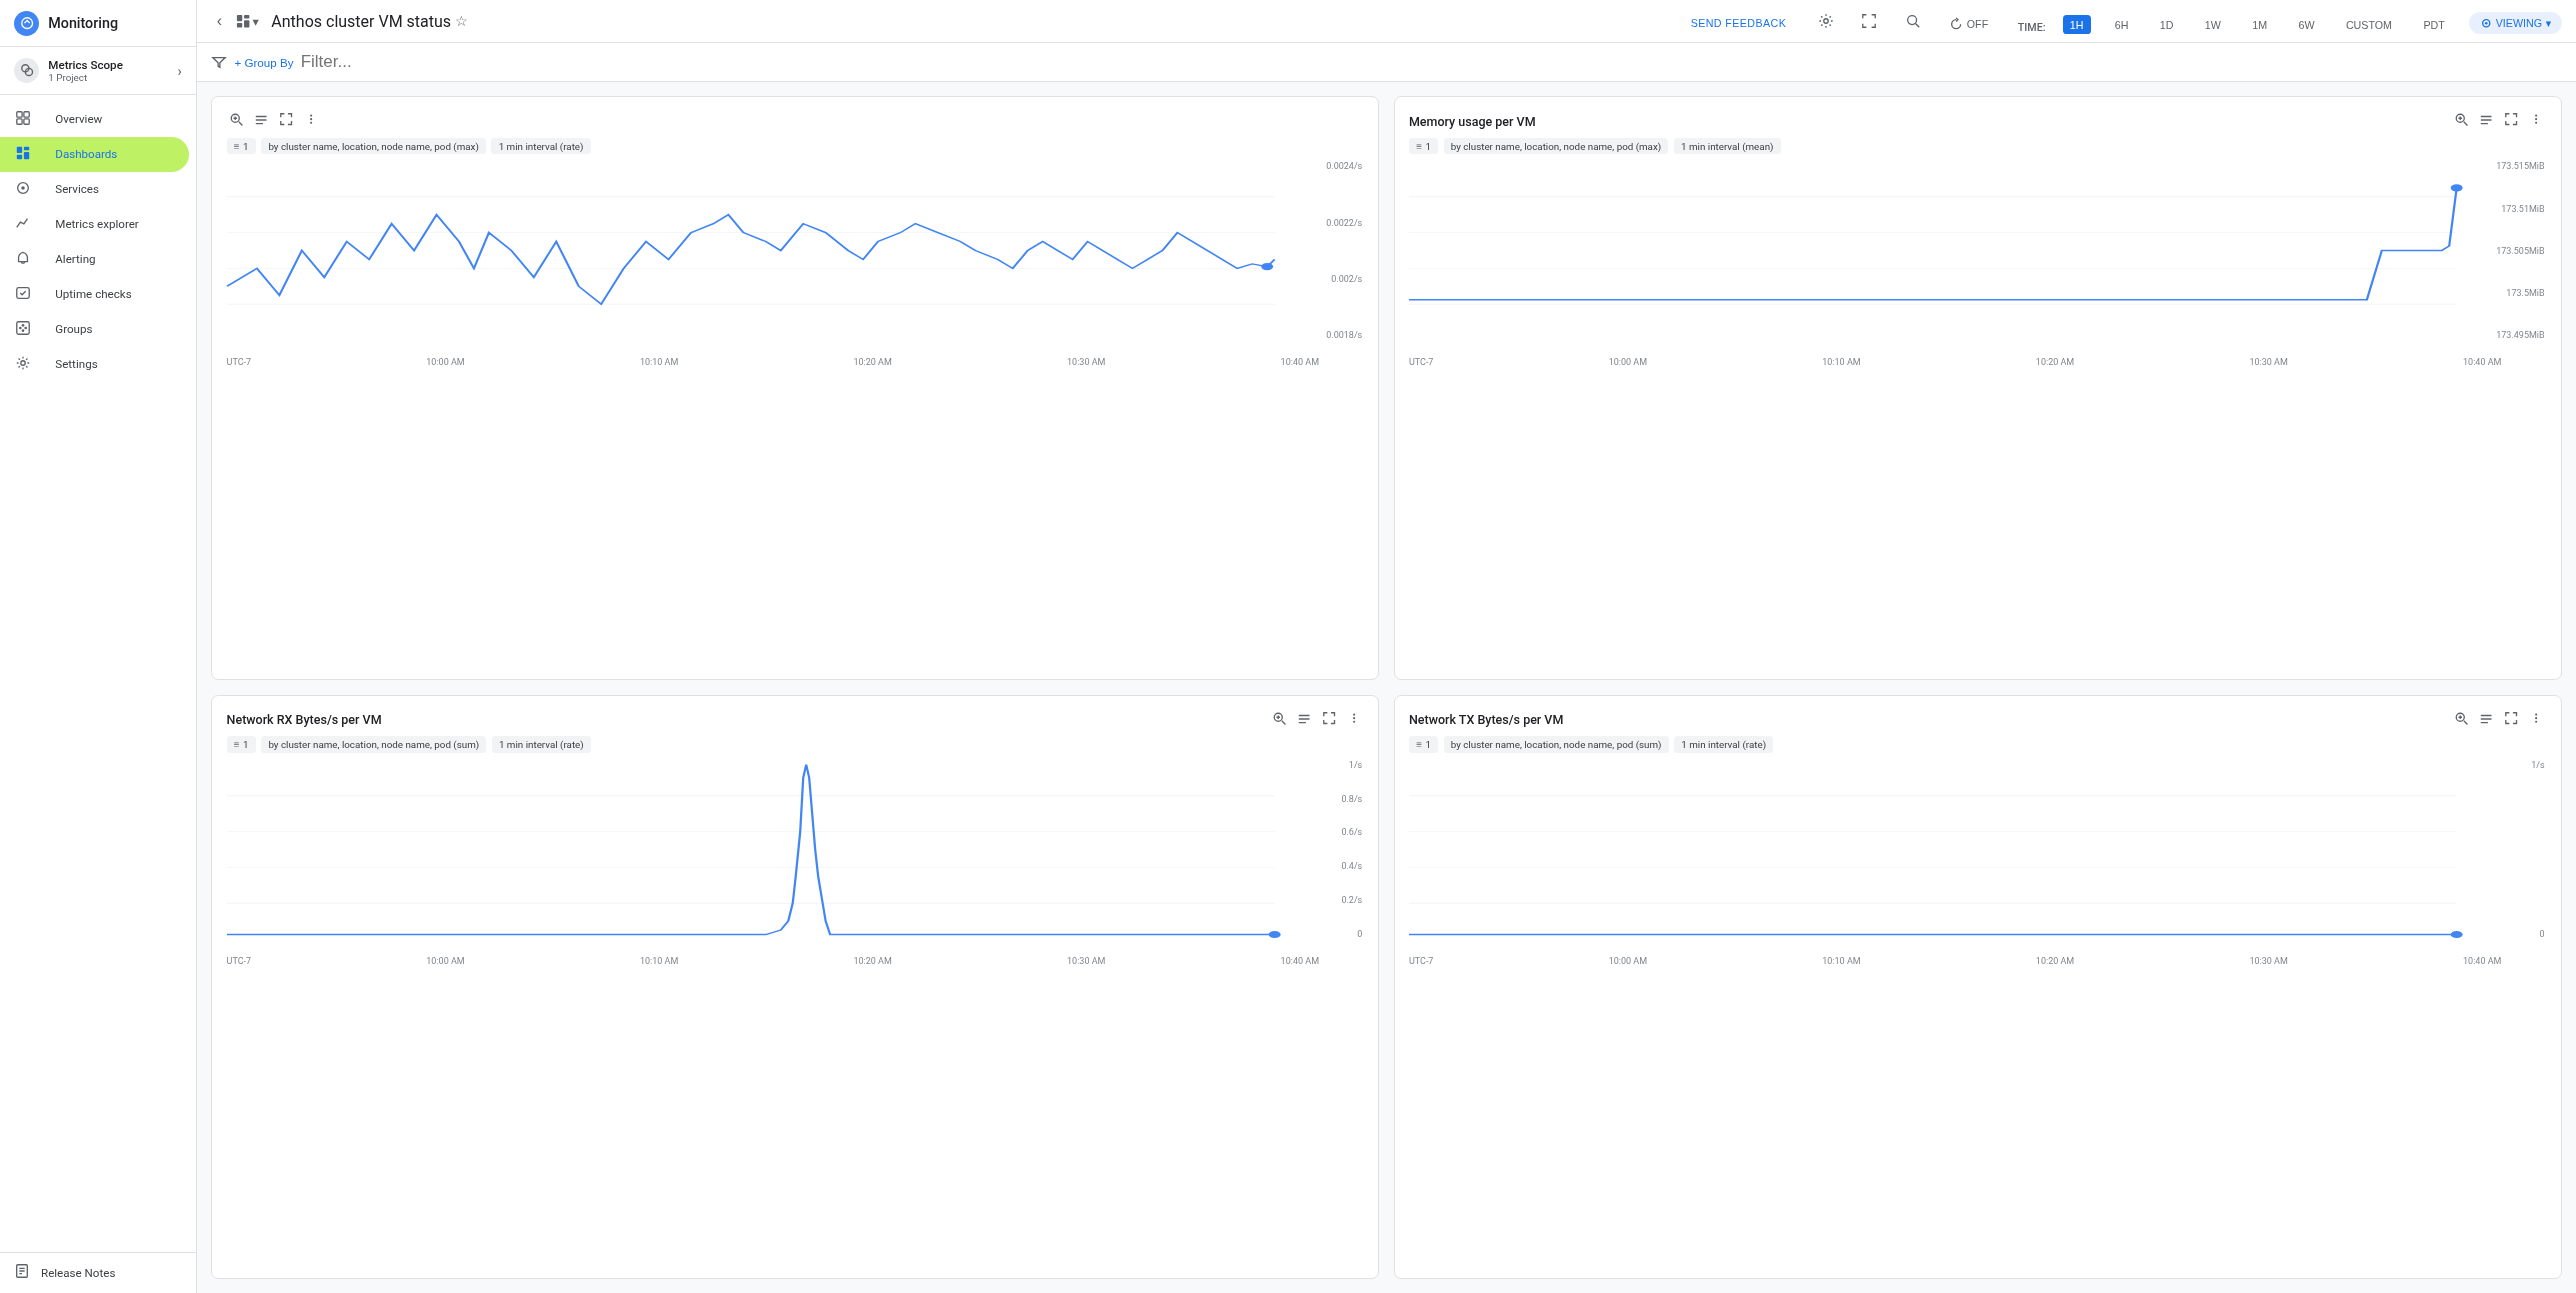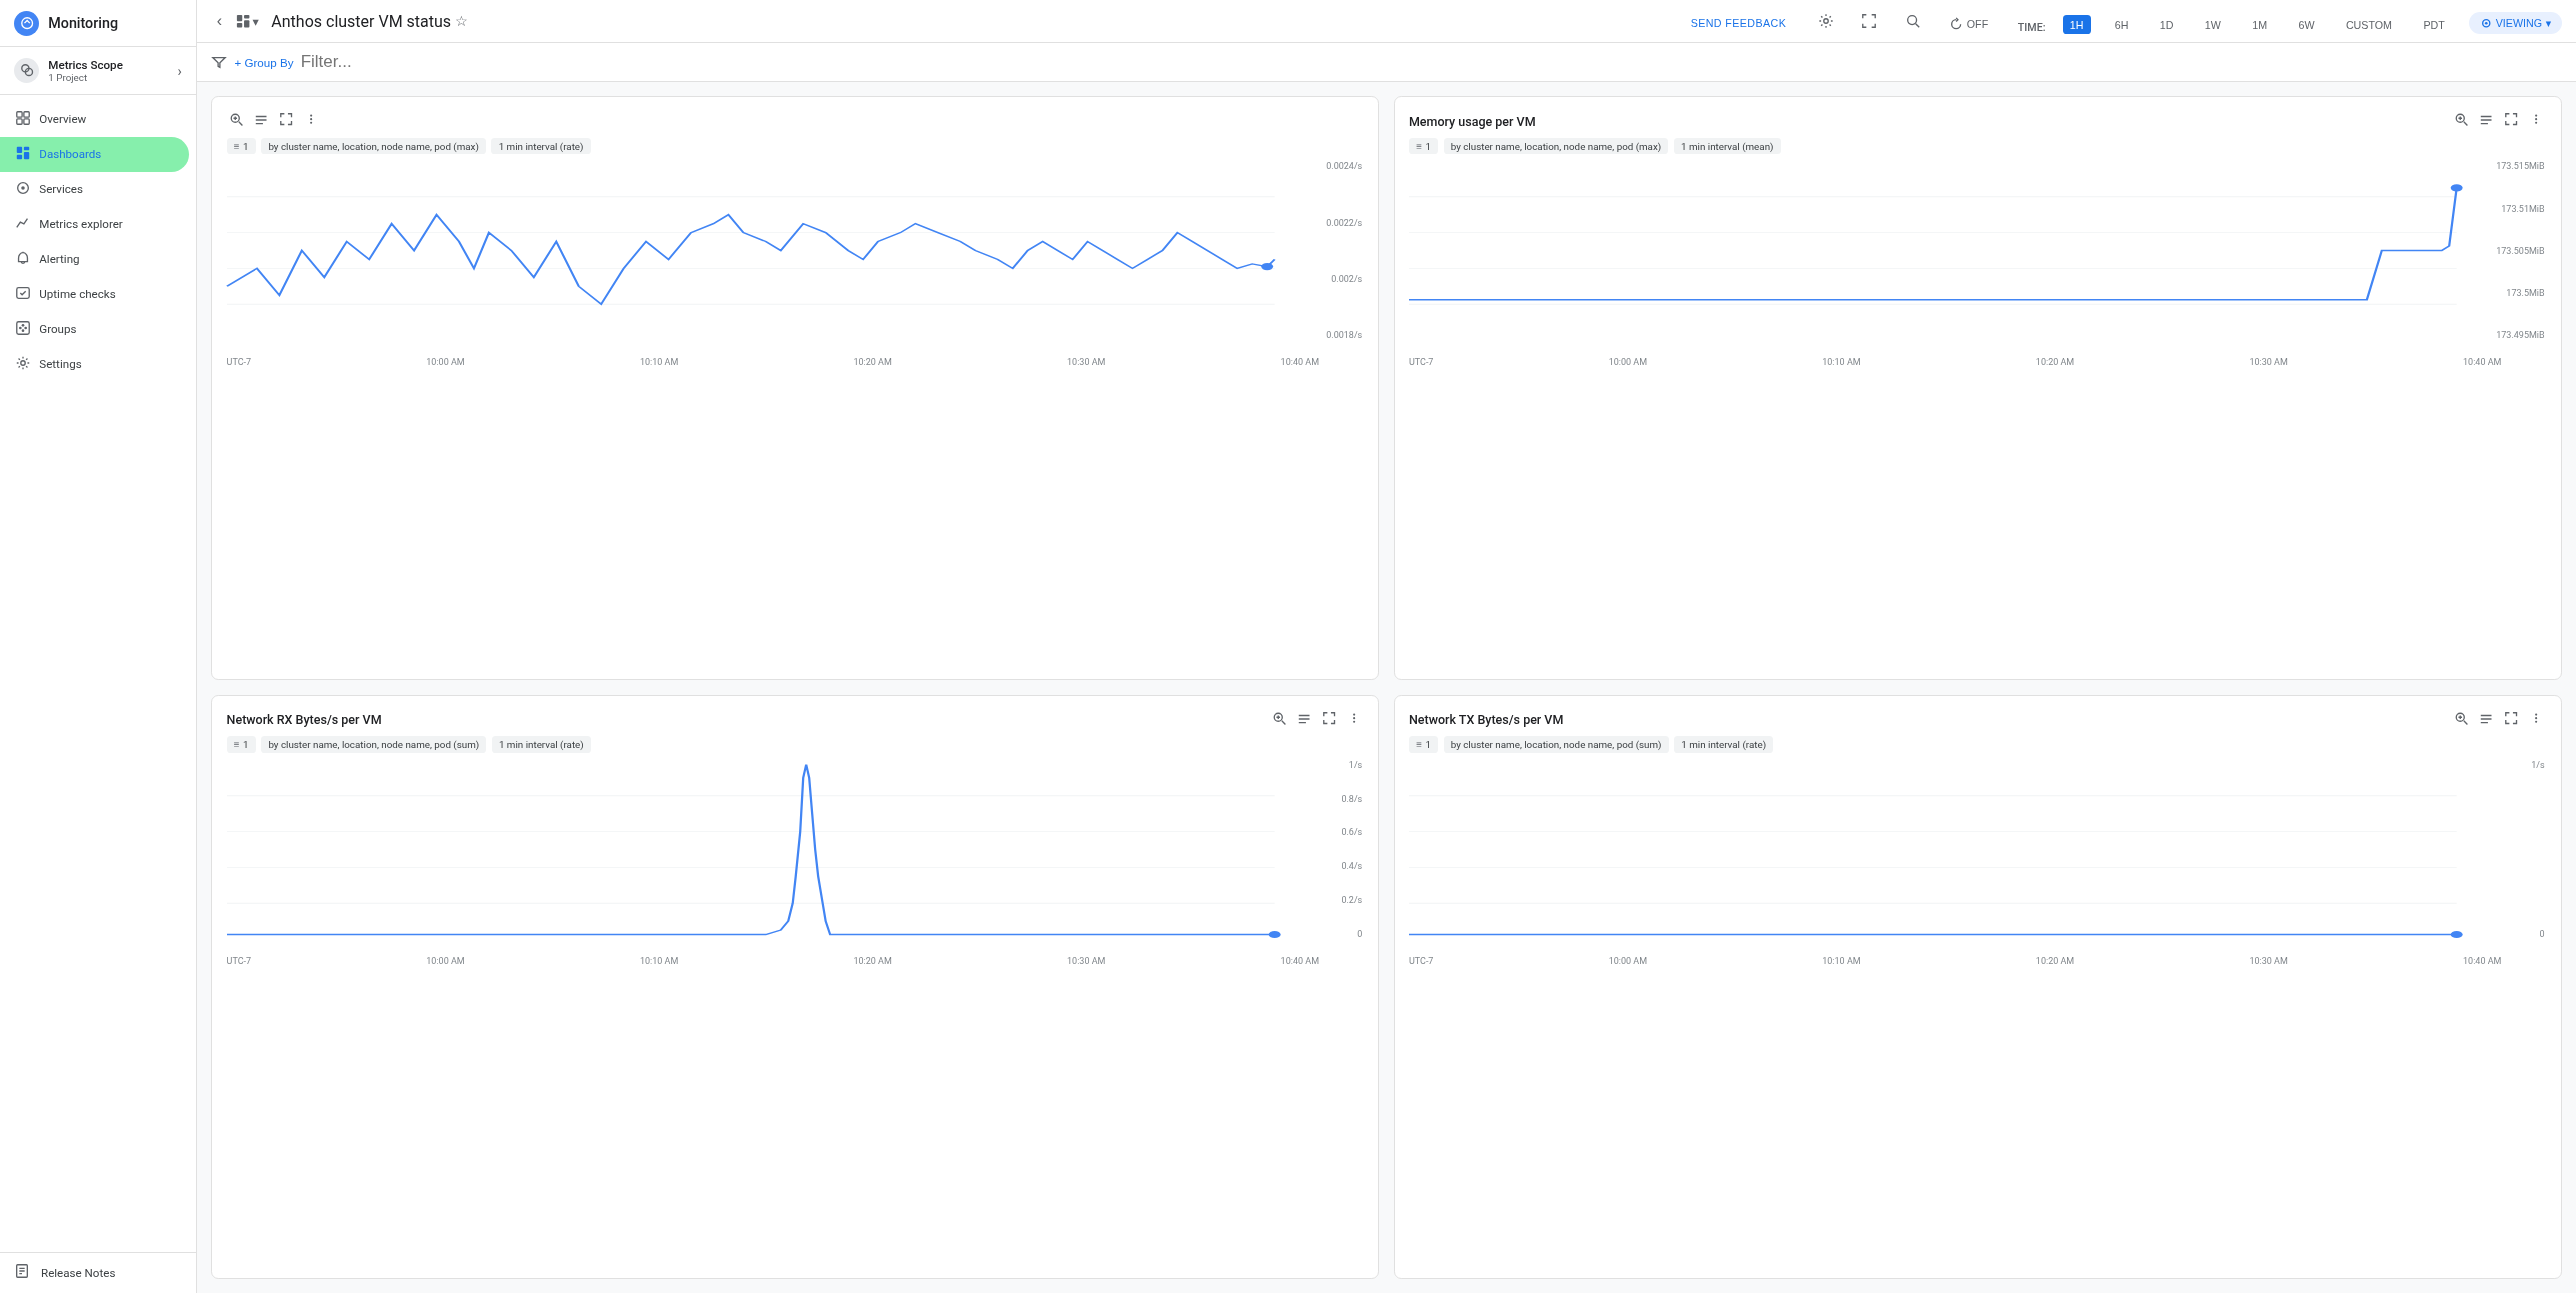--- a/index.html
+++ b/index.html
@@ -10,22 +10,22 @@
     .sidebar-header { display: flex; align-items: center; gap: 9px; padding: 10.7px 14.3px; border-bottom: 0.9px solid #e0e0e0; }
     .sidebar-logo { width: 25px; height: 25px; background: #4285f4; border-radius: 50%; display: flex; align-items: center; justify-content: center; color: white; font-size: 12.5px; flex-shrink: 0; }
     .sidebar-app-name { font-size: 14.3px; font-weight: 500; color: #202124; }
     .sidebar-section { padding: 7.2px 0; }
     .sidebar-metrics { padding: 10.7px 14.3px; border-bottom: 0.9px solid #e0e0e0; display: flex; align-items: center; gap: 9px; cursor: pointer; }
     .sidebar-metrics-icon { width: 25px; height: 25px; background: #e8eaed; border-radius: 50%; display: flex; align-items: center; justify-content: center; font-size: 11.6px; color: #5f6368; }
     .sidebar-metrics-text { flex: 1; }
     .sidebar-metrics-title { font-size: 11.6px; font-weight: 500; color: #202124; }
     .sidebar-metrics-sub { font-size: 9.8px; color: #5f6368; }
     .sidebar-chevron { color: #5f6368; font-size: 14.3px; }
-    .sidebar-nav-item { display: flex; align-items: center; gap: 7px; padding: 8px 14.3px; cursor: pointer; border-radius: 0 18px 18px 0; margin-right: 7.2px; color: #3c4043; font-size: 11.6px; }
-    .sidebar-nav-item.active { background: #86efac; color: #1a73e8; }
+    .sidebar-nav-item { display: flex; align-items: center; gap: 23px; padding: 8px 14.3px; cursor: pointer; border-radius: 0 18px 18px 0; margin-right: 7.2px; color: #3c4043; font-size: 11.6px; }
+    .sidebar-nav-item.active { background: #bef264; color: #1a73e8; }
     .sidebar-nav-item .nav-icon { font-size: 14.3px; width: 18px; text-align: center; }
     .sidebar-footer { margin-top: auto; padding: 10.7px 14.3px; border-top: 0.9px solid #e0e0e0; display: flex; align-items: center; gap: 10.7px; cursor: pointer; color: #3c4043; }
 
     
     .main { flex: 1; display: flex; flex-direction: column; overflow: hidden; }
 
     
     .topbar { height: 43px; background: #fff; border-bottom: 0.9px solid #e0e0e0; display: flex; align-items: center; padding: 0 14.3px; gap: 7.2px; flex-shrink: 0; }
     .topbar-nav { display: flex; align-items: center; gap: 3.6px; }
     .topbar-nav-btn { background: none; border: none; cursor: pointer; color: #5f6368; font-size: 16px; padding: 3.6px 5.4px; border-radius: 3.6px; display: flex; align-items: center; }

